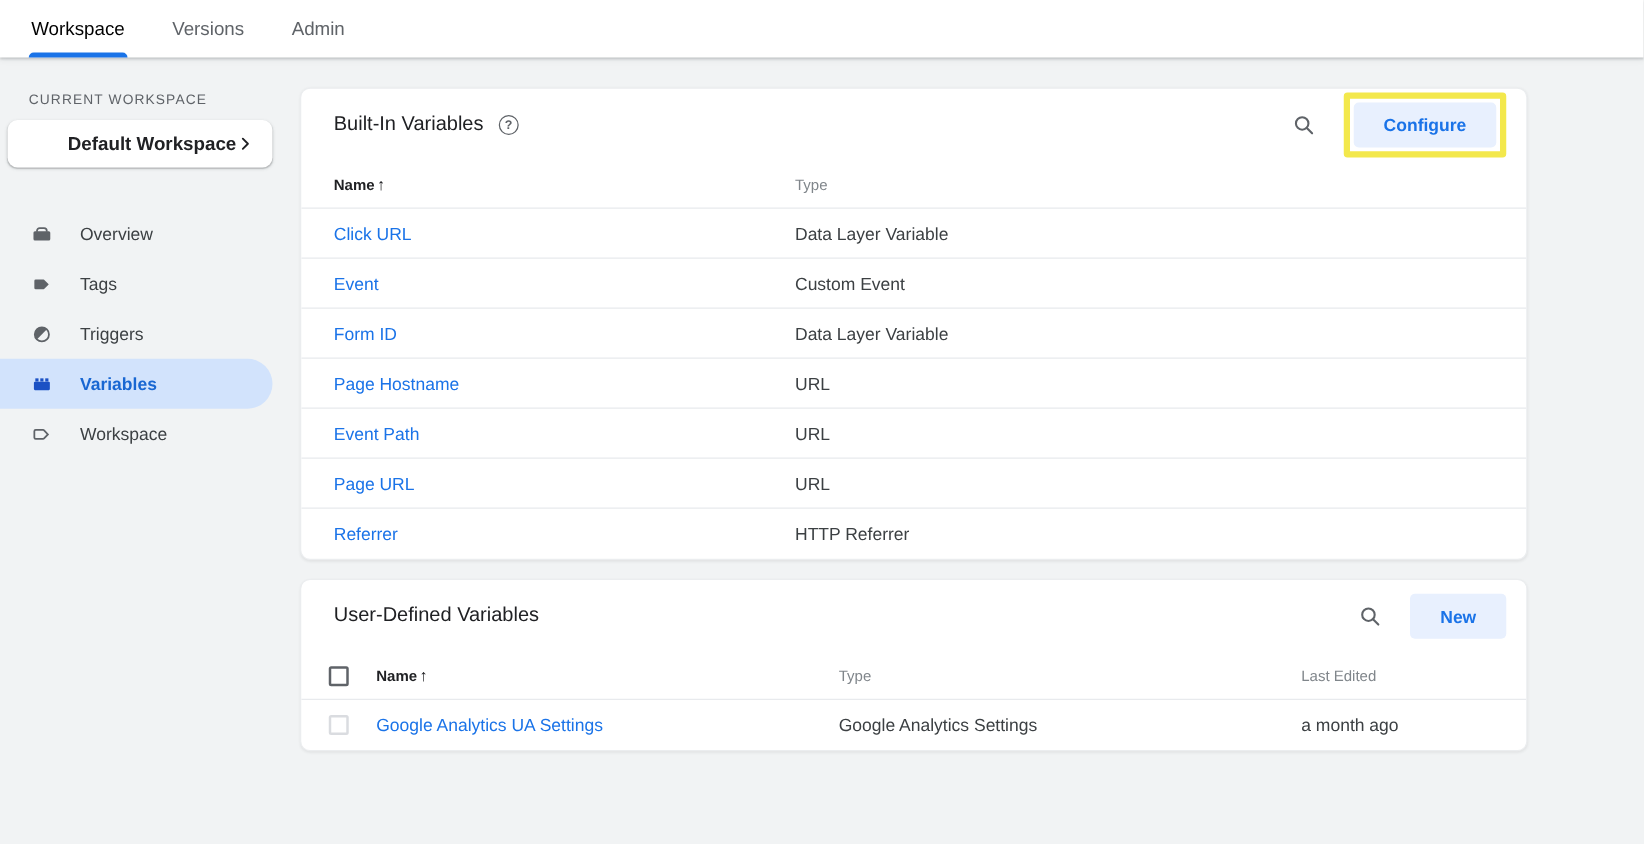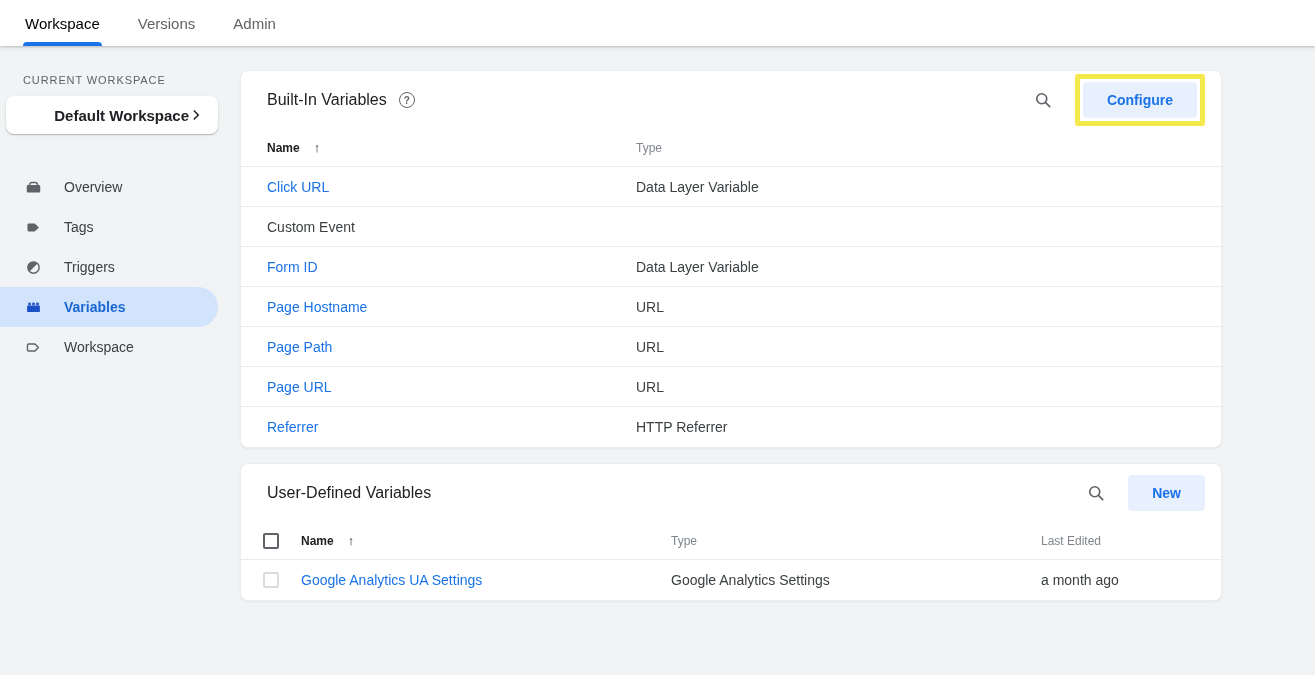--- a/index.html
+++ b/index.html
@@ -84,21 +84,21 @@
   }
   .highlight-box {
     border:5px solid #f3e84c; border-radius:3px;
     padding:3px; background:#fff; margin-left:18px;
   }
   .search-1 { margin-left:4px; }
 
   
   .bi-grid { display:grid; grid-template-columns:369px 1fr; align-items:center; padding-left:26px; }
   .thead { height:38px; border-bottom:1px solid #e8eaed; }
-  .th-name { font-size:12px; font-weight:700; color:#202124; display:flex; align-items:center; gap:14px; cursor:pointer; }
+  .th-name { font-size:12px; font-weight:700; color:#202124; display:flex; align-items:center; gap:2px; cursor:pointer; }
   .sort-arrow { font-size:13px; color:#202124; }
   .th-dim { font-size:12px; color:#80868b; }
   .trow { height:40px; border-bottom:1px solid #e8eaed; }
   .trow:last-child { border-bottom:none; }
   .cell-link { font-size:14px; color:#1a73e8; text-decoration:none; cursor:pointer; }
   .cell-type, .cell-date { font-size:14px; color:#3c4043; }
 
   
   .ud-card { margin-top:15px; }
   .ud-grid { display:grid; grid-template-columns:38px 370px 370px 1fr; align-items:center; padding-left:22px; }
@@ -212,32 +212,33 @@
           <span class="sort-arrow">↑</span>
         </span>
         <span class="th-dim">Type</span>
       </div>
 
       <div class="bi-grid trow">
         <a class="cell-link">Click URL</a>
         <span class="cell-type">Data Layer Variable</span>
       </div>
       <div class="bi-grid trow">
+        <a class="cell-link">Event</a>
         <span class="cell-type">Custom Event</span>
       </div>
       <div class="bi-grid trow">
         <a class="cell-link">Form ID</a>
         <span class="cell-type">Data Layer Variable</span>
       </div>
       <div class="bi-grid trow">
         <a class="cell-link">Page Hostname</a>
         <span class="cell-type">URL</span>
       </div>
       <div class="bi-grid trow">
-        <a class="cell-link">Page Path</a>
+        <a class="cell-link">Event Path</a>
         <span class="cell-type">URL</span>
       </div>
       <div class="bi-grid trow">
         <a class="cell-link">Page URL</a>
         <span class="cell-type">URL</span>
       </div>
       <div class="bi-grid trow">
         <a class="cell-link">Referrer</a>
         <span class="cell-type">HTTP Referrer</span>
       </div>

